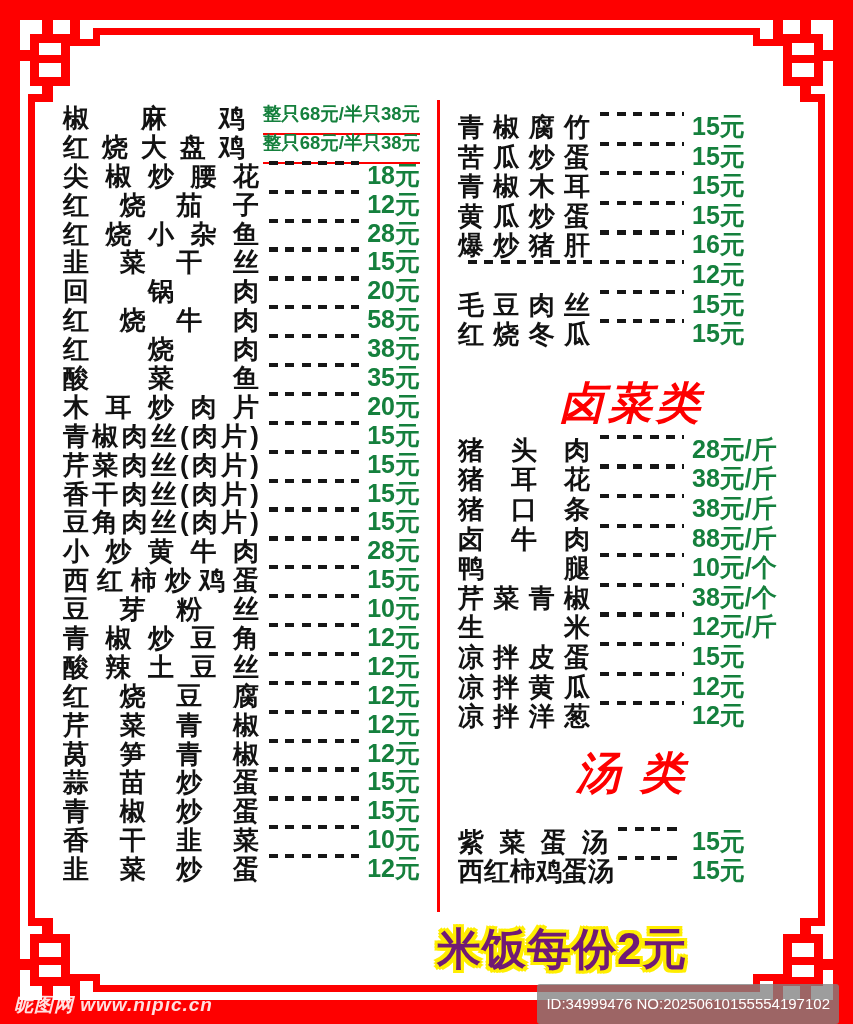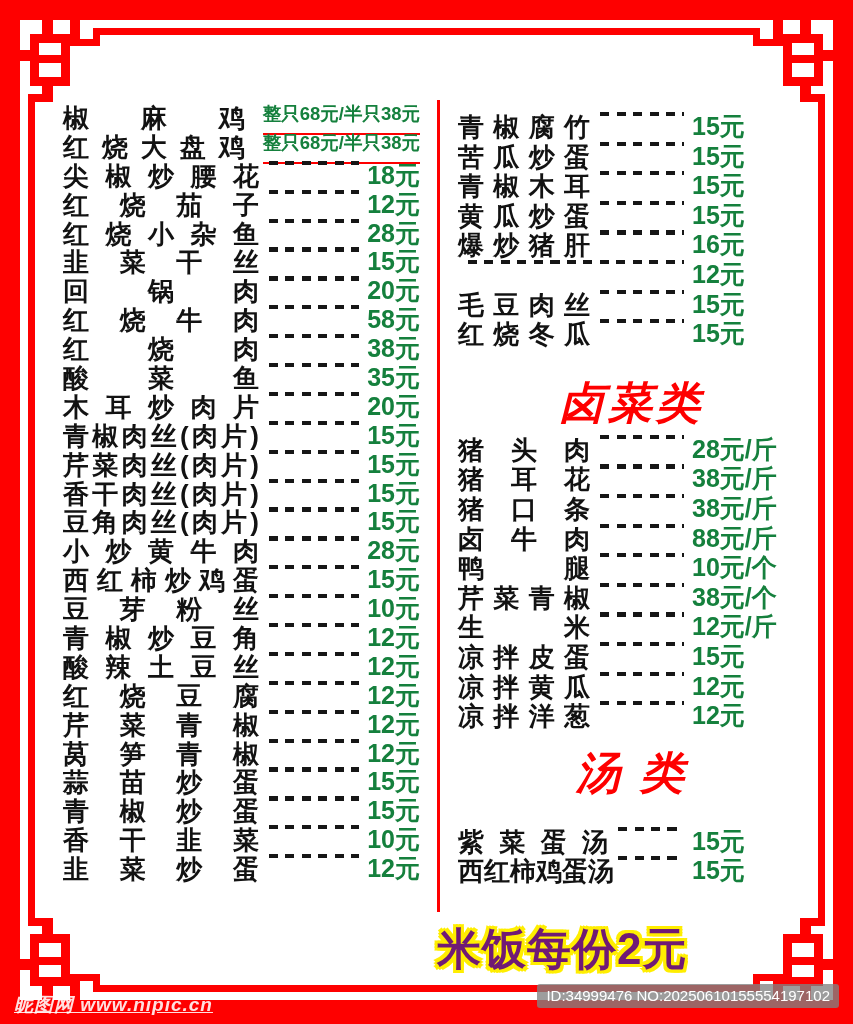--- a/index.html
+++ b/index.html
@@ -53,26 +53,26 @@
     text-shadow:
       -3px -3px 0 #ffee00, 3px -3px 0 #ffee00,
       -3px  3px 0 #ffee00, 3px  3px 0 #ffee00,
       -3px  0   0 #ffee00, 3px  0   0 #ffee00,
        0   -3px 0 #ffee00, 0    3px 0 #ffee00;
   }
   
   .wm-site{
     position:absolute;left:14px;bottom:6px;z-index:5;
     color:rgba(255,255,255,0.88);font-weight:900;font-style:italic;
-    font-size:19px;letter-spacing:1px;text-decoration:underline;
+    font-size:19px;letter-spacing:1px;
   }
   .wm-id{
     position:absolute;right:14px;top:984px;z-index:5;
     background:rgba(130,130,130,0.78);color:#ffffff;
-    font-size:15px;line-height:24px;padding:0 9px;border-radius:3px;
+    font-size:15px;line-height:24px;padding:8px 9px;border-radius:3px;
     white-space:nowrap;
   }
 </style>
 </head>
 <body>
 
 <svg id="frame-svg" viewBox="0 0 853 1024" xmlns="http://www.w3.org/2000/svg">
   <defs>
     <g id="fret" fill="#fe0000">
 

